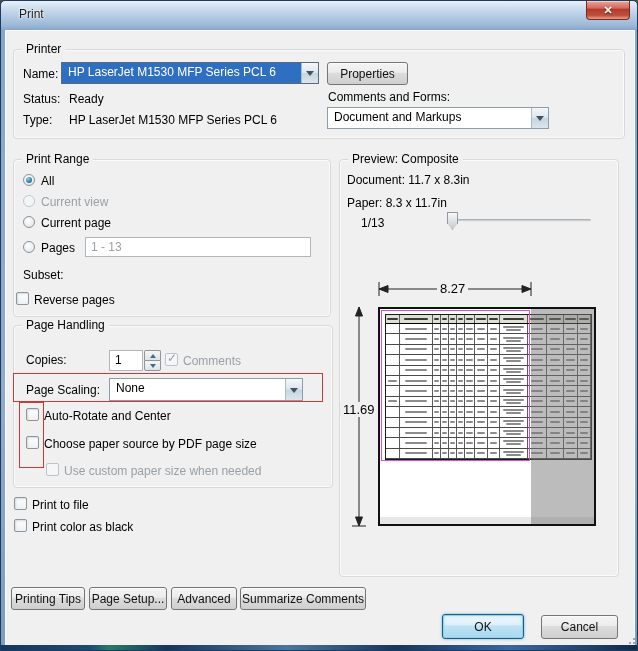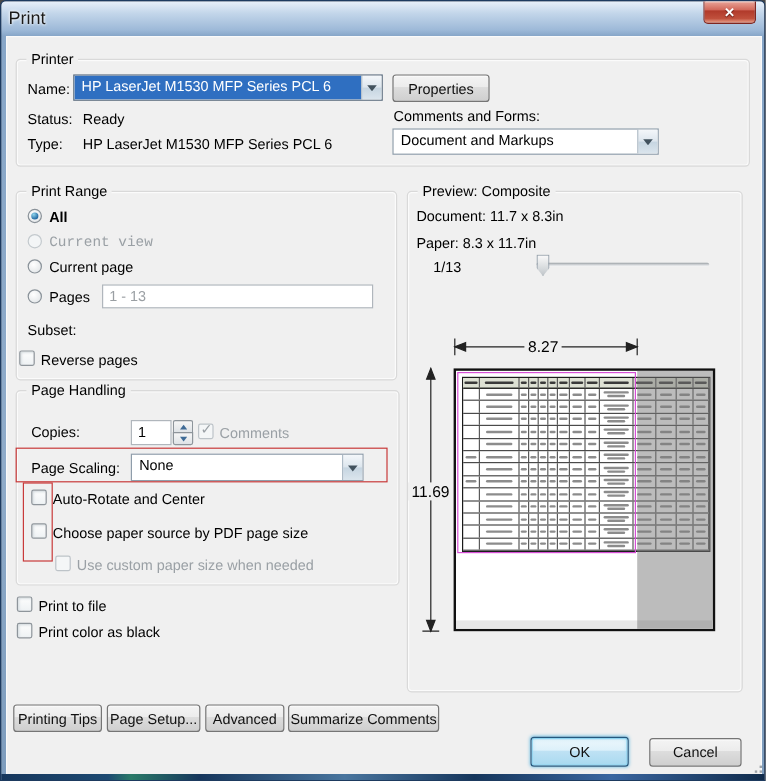--- a/index.html
+++ b/index.html
@@ -3,21 +3,21 @@
 <meta charset="utf-8">
 <style>
   * { margin:0; padding:0; box-sizing:border-box; }
   body { font-family:"Liberation Sans", sans-serif; background:#555; }
   .window {
     position:relative; width:638px; height:651px; overflow:hidden;
     border:1px solid #1d3a5f; border-radius:5px 5px 0 0;
     background:linear-gradient(180deg,#e8f0fa 0%,#c3d6ea 10px,#9db9d8 24px,#87a6c8 29px,#8fabc9 60%,#7d9cbd 100%);
     box-shadow:0 0 8px rgba(0,0,0,.5);
   }
-  .titlebar-text { position:absolute; left:6px; top:6px; font-size:15px; color:#1a1a1a;
+  .titlebar-text { position:absolute; left:18px; top:6px; font-size:12px; color:#1a1a1a;
     text-shadow:0 0 3px #fff, 0 0 2px #fff; }
   .close-btn { position:absolute; left:585px; top:0; width:44px; height:19px;
     border:1px solid #7e2620; border-top:none; border-radius:0 0 4px 4px;
     background:linear-gradient(180deg,#eaa79b 0%,#d2685a 40%,#b13a2b 45%,#c0503c 80%,#e8a18c 100%);
     color:#fff; font-size:11px; font-weight:bold; display:flex; align-items:center; justify-content:center;
     text-shadow:0 1px 1px #5a1410; box-shadow:inset 0 1px 0 rgba(255,255,255,.45); cursor:pointer; }
   .dialog { position:absolute; left:4px; top:29px; width:630px; height:617px;
     background:#f0f0f0; box-shadow:inset 0 0 0 1px rgba(255,255,255,.65); }
   .bottombar { position:absolute; left:0; bottom:0; width:100%; height:5px;
     background:linear-gradient(90deg,#16365c 0%,#1d4a72 14%,#2a7a68 17%,#16365c 26%,#49759e 45%,#16365c 62%,#3a66a0 80%,#0f2a4a 100%); }
@@ -124,23 +124,23 @@
   <span class="lbl" style="left:327px; top:89px;">Comments and Forms:</span>
   <div class="combo" style="left:326px; top:106px; width:222px; height:22px;">
     <span class="val">Document and Markups</span>
     <span class="dd"></span>
   </div>
 
   <div class="grp" style="left:12px; top:158px; width:318px; height:158px;">
     <span class="cap">Print Range</span>
   </div>
   <span class="radio on" style="left:22px; top:173px;"></span>
-  <span class="lbl" style="left:40px; top:173px; font-weight:bold;">All</span>
+  <span class="lbl" style="left:40px; top:173px; font-weight:normal;">All</span>
   <span class="radio dis" style="left:22px; top:194px;"></span>
-  <span class="lbl gray" style="left:40px; top:194px;font-family:Liberation Mono, monospace;">Current view</span>
+  <span class="lbl gray" style="left:40px; top:194px;">Current view</span>
   <span class="radio" style="left:22px; top:215px;"></span>
   <span class="lbl" style="left:40px; top:215px;">Current page</span>
   <span class="radio" style="left:22px; top:240px;"></span>
   <span class="lbl" style="left:40px; top:240px;">Pages</span>
   <div class="field" style="left:84px; top:236px; width:226px; height:20px;">1 - 13</div>
   <span class="lbl" style="left:22px; top:267px;">Subset:</span>
   <span class="cb" style="left:15px; top:291px;"></span>
   <span class="lbl" style="left:33px; top:292px;">Reverse pages</span>
 
   <div class="grp" style="left:12px; top:324px; width:320px; height:163px;">

